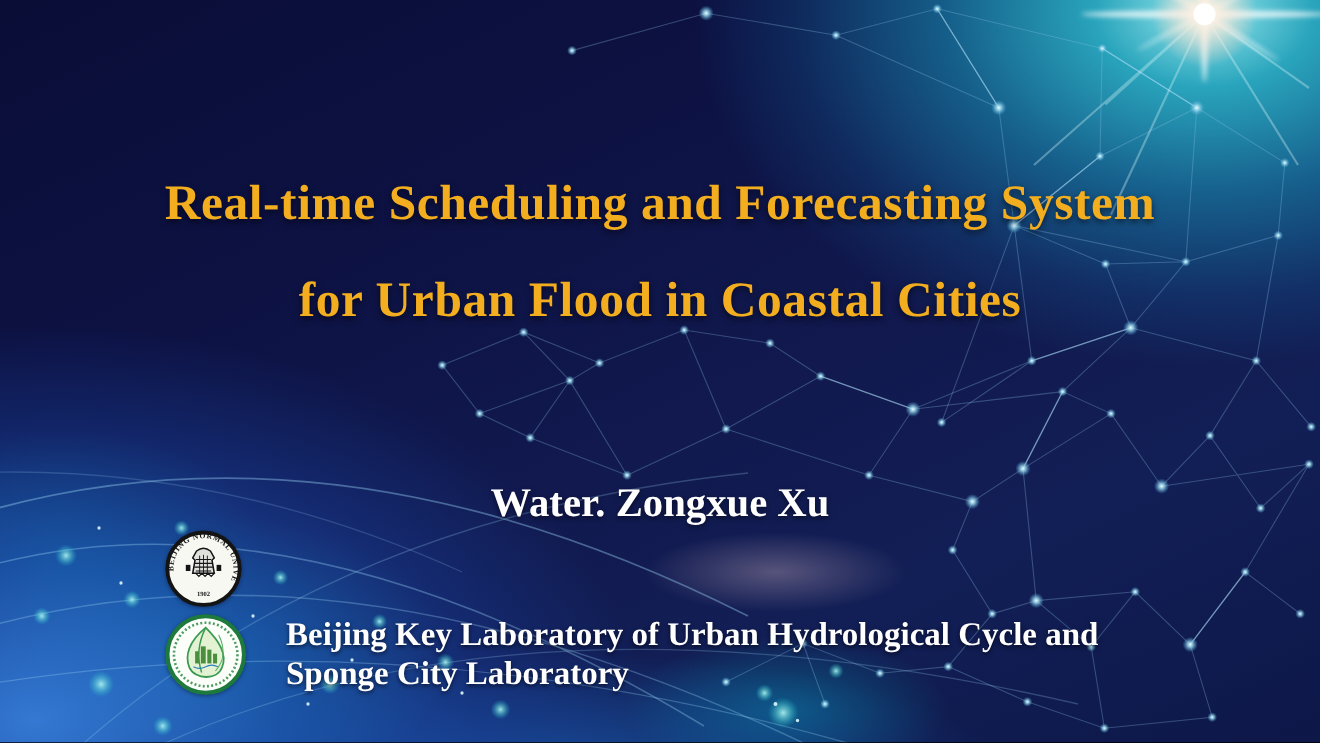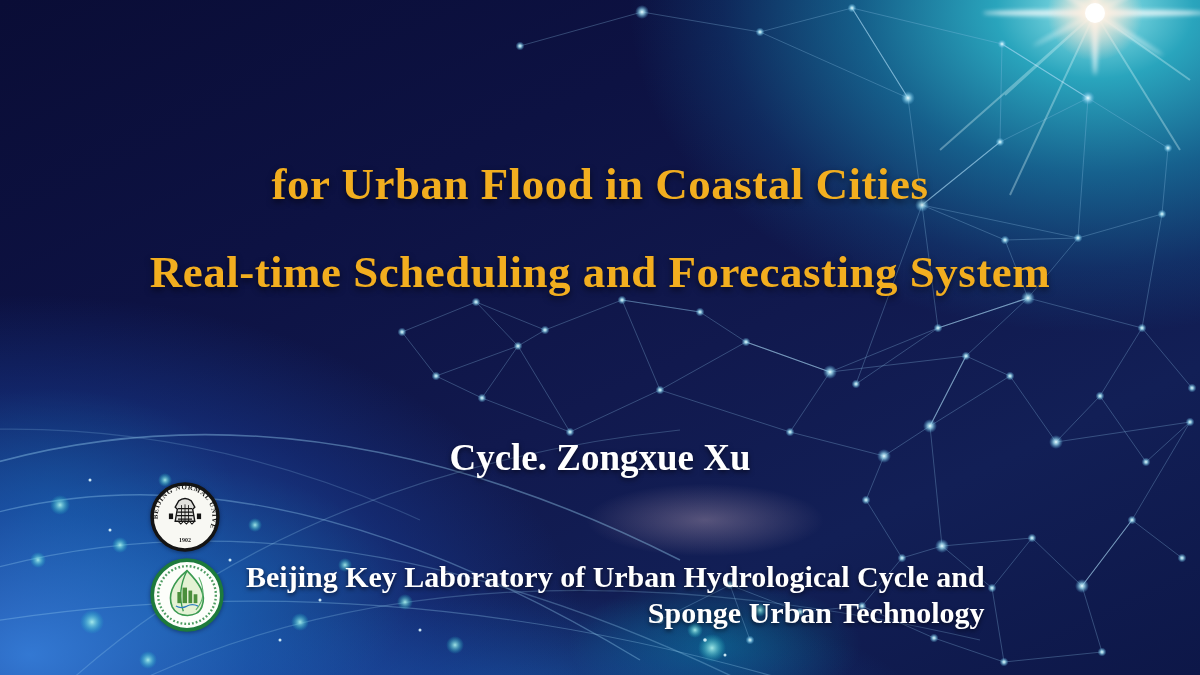--- a/index.html
+++ b/index.html
@@ -23,21 +23,21 @@
     text-shadow:0 3px 6px rgba(0,0,10,0.6);
   }
   .presenter{
     position:absolute;left:0;right:0;top:436px;text-align:center;
     color:#fff;font-weight:bold;font-size:37px;
     text-shadow:0 2px 5px rgba(0,0,10,0.6);
   }
   .affils{position:absolute;left:150px;top:482px;width:1000px;}
   .arow{display:flex;align-items:center;}
   .arow1{gap:44px;}
-  .arow2{gap:22px;margin-top:6px;text-align:right;}
+  .arow2{gap:36px;margin-top:6px;}
   .seal{width:70px;height:70px;flex:none;filter:drop-shadow(0 1px 2px rgba(0,0,20,.4));}
   .lab{width:74px;height:74px;flex:none;filter:drop-shadow(0 1px 2px rgba(0,0,20,.4));}
   .atext{color:#fff;font-weight:bold;font-size:29px;text-shadow:0 2px 4px rgba(0,0,10,0.65);}
   .atext2{color:#fff;font-weight:bold;font-size:30px;line-height:36px;text-shadow:0 2px 4px rgba(0,0,10,0.65);}
 </style>
 </head>
 <body>
 
 <div class="slide">
 
@@ -175,25 +175,25 @@
       <g transform="rotate(-28 1095 13)">
           <ellipse cx="1095" cy="13" rx="70" ry="2" fill="#ffffff" opacity="0.5" filter="url(#bl)"></ellipse>
         </g>
       <path d="M1095,13 L940,150 M1095,13 L1010,195 M1095,13 L1180,150 M1095,13 L1005,95 M1095,13 L1190,80" stroke="#d8f6f8" stroke-width="2" opacity="0.35" fill="none"></path>
       <circle cx="1095" cy="13" r="48" fill="url(#fl)"></circle>
       <circle cx="1095" cy="13" r="10" fill="#ffffff" opacity="0.95"></circle>
     </g>
   </svg>
 
   <div class="title" style="color:#f2ae1f;">
+    <div>Real-time Scheduling and Forecasting System</div>
     <div>for Urban Flood in Coastal Cities</div>
-    <div>Real-time Scheduling and Forecasting System</div>
   </div>
 
-  <div class="presenter">Cycle. Zongxue Xu</div>
+  <div class="presenter">Water. Zongxue Xu</div>
 
   <div class="affils">
 
     <div class="arow arow1">
       <svg class="seal" viewBox="0 0 100 100" aria-hidden="true">
         <circle cx="50" cy="50" r="47" fill="#f8f8f3" stroke="#141414" stroke-width="5"></circle>
         <path id="arcT" d="M 13.5,63 A 39,39 0 1 1 86.5,63" fill="none"></path>
         <text font-size="10" font-weight="bold" fill="#141414" letter-spacing="1">
           <textPath href="#arcT" startOffset="10">BEIJING NORMAL UNIVERSITY</textPath>
         </text>
@@ -221,18 +221,18 @@
             <rect x="37" y="46" width="5" height="15"></rect>
               <rect x="44" y="40" width="6" height="21"></rect>
             <rect x="52" y="44" width="5" height="17"></rect>
               <rect x="59" y="49" width="5" height="12"></rect>
           </g>
           <path d="M35,65 q7,4 15,0 q7,-4 15,0" fill="none" stroke="#2e7fc0" stroke-width="1.6"></path>
         </g>
       </svg>
       <div class="atext2">
         <div>Beijing Key Laboratory of Urban Hydrological Cycle and</div>
-        <div>Sponge Urban Technology</div>
+        <div>Sponge City Laboratory</div>
       </div>
     </div>
 
   </div>
 </div>
 
 </body></html>

